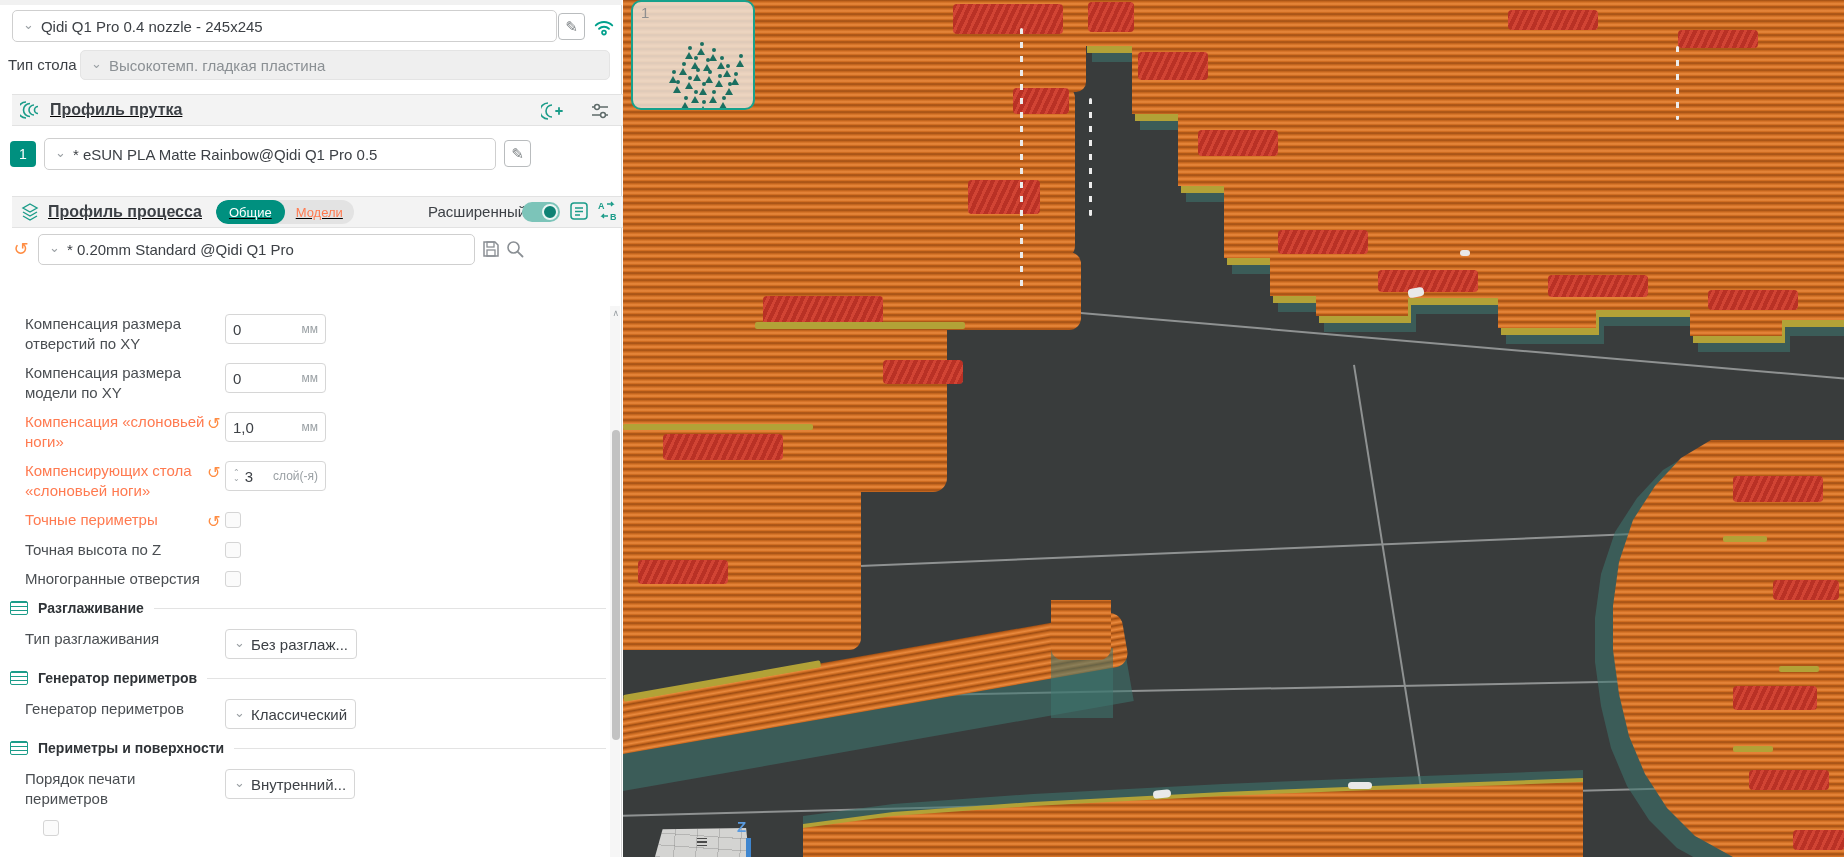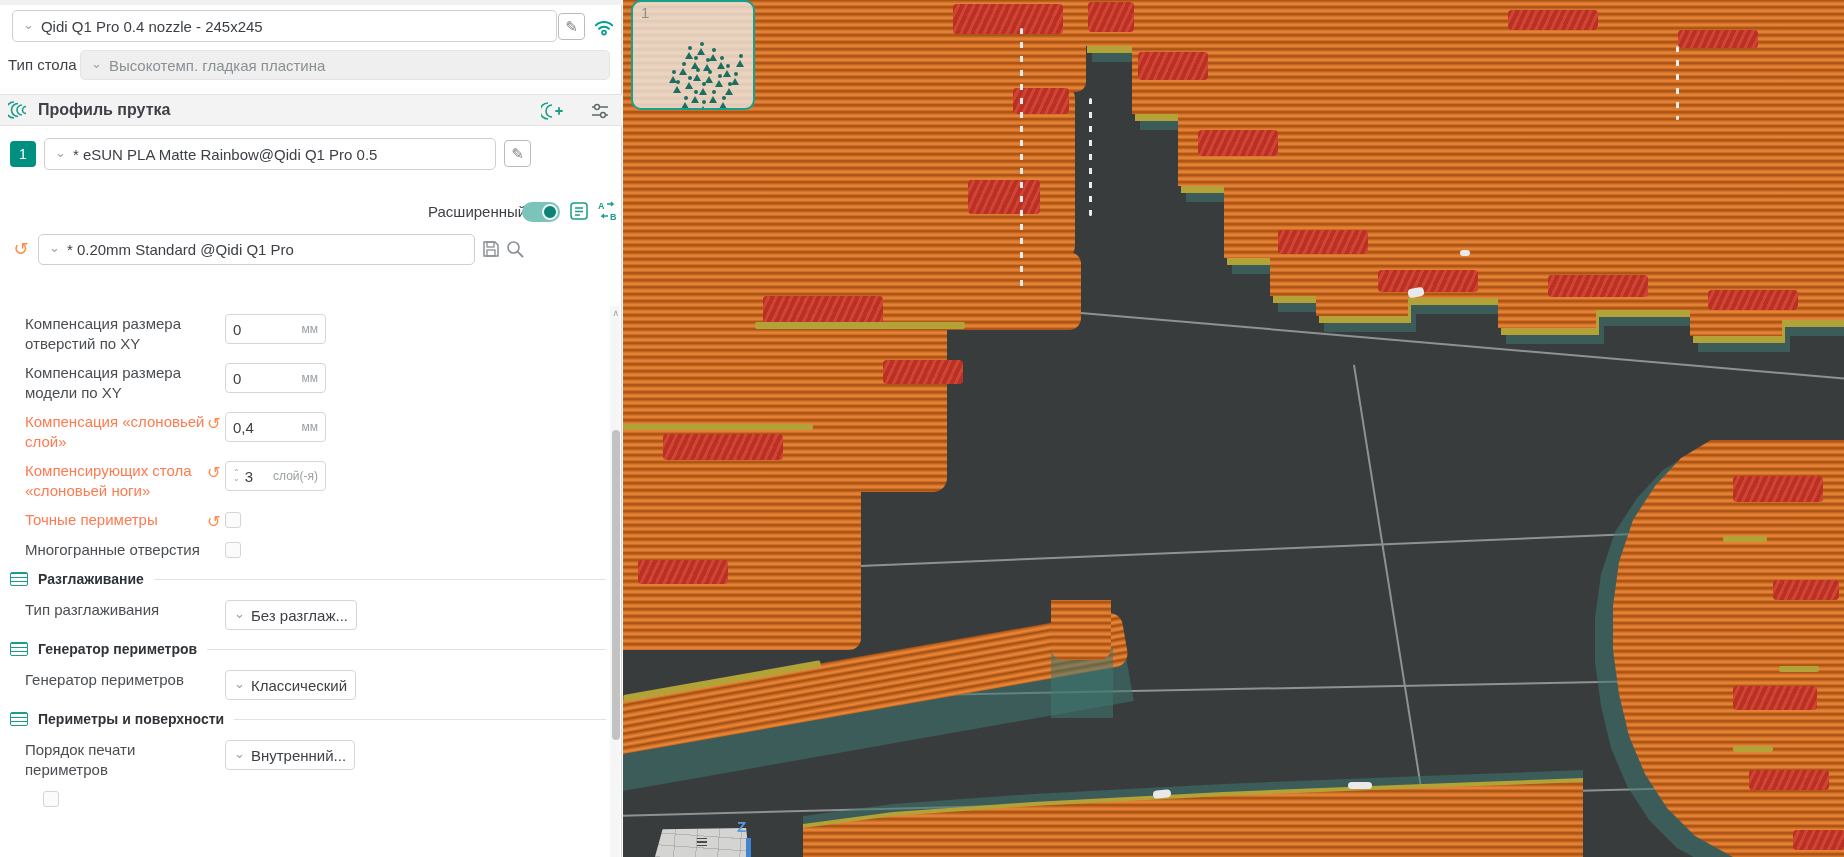--- a/index.html
+++ b/index.html
@@ -15,23 +15,23 @@
   .combo { position:absolute; display:flex; align-items:center; gap:7px; background:#fff;
     border:1px solid #cfcfcf; border-radius:5px; padding:0 10px; font-size:15px; color:#3d4146; }
   .combo .chev { color:#9aa0a4; font-size:13px; line-height:1; transform:translateY(-2px); }
   .combo.gray { background:#efefef; border:1px solid #e4e4e4; color:#8b9094; }
 
   .iconbtn { position:absolute; display:flex; align-items:center; justify-content:center; cursor:pointer; }
   .sq { border:1px solid #b9bcbe; border-radius:4px; color:#7d8285; background:#fff; }
 
   .rowlabel { position:absolute; font-size:15px; color:#3d4146; }
 
-  .band { position:absolute; left:0; width:622px; height:32px; background:#f3f3f3;
+  .band { position:absolute; left:12px; width:622px; height:32px; background:#f3f3f3;
     border-top:1px solid #e2e2e2; border-bottom:1px solid #e2e2e2;
-    display:flex; align-items:center; padding:0 8px; }
+    display:flex; align-items:center; padding:0 8px;text-decoration:underline; }
   .band .title { font-size:16px; font-weight:bold; color:#3d4146; margin-left:8px; }
 
   .slotbadge { position:absolute; width:26px; height:26px; background:#00907f; color:#fff;
     border-radius:4px; font-size:14px; display:flex; align-items:center; justify-content:center; }
 
   .pill { display:flex; align-items:center; background:#e3e3e3; border-radius:13px; margin-left:14px;
     font-size:13px; height:24px; overflow:hidden; cursor:pointer; }
   .pill .seg1 { background:#00907f; color:#fff; border-radius:13px; padding:3px 13px; height:24px;
     display:flex; align-items:center; }
   .pill .seg2 { color:#ff7a50; padding:3px 11px; }
@@ -185,20 +185,32 @@
 
     <div class="slotbadge" style="left:10px; top:141px;">1</div>
     <div class="combo" style="left:44px; top:138px; width:452px; height:32px;">
       <span class="chev">⌄</span>
       <span>* eSUN PLA Matte Rainbow@Qidi Q1 Pro 0.5</span>
     </div>
     <div class="iconbtn sq" style="left:504px; top:140px; width:27px; height:27px; font-size:15px;">
       <span>✎</span>
     </div>
 
+    <div class="band" style="top:196px;">
+      <svg width="20" height="20" viewBox="0 0 20 20">
+        <path d="M10 2 L17 6 10 10 3 6 Z" fill="none" stroke="#1b9c89" stroke-width="1.4"></path>
+        <path d="M3 10 L10 14 17 10" fill="none" stroke="#1b9c89" stroke-width="1.4"></path>
+        <path d="M3 14 L10 18 17 14" fill="none" stroke="#1b9c89" stroke-width="1.4"></path>
+      </svg>
+      <span class="title">Профиль процесса</span>
+      <span class="pill">
+        <span class="seg1">Общие</span>
+        <span class="seg2">Модели</span>
+      </span>
+    </div>
     <div class="rowlabel" style="left:428px; top:203px; font-size:15px;">Расширенный</div>
     <div class="switch" style="position:absolute; left:522px; top:202px;">
       <div class="knob"></div>
     </div>
     <div class="iconbtn" style="left:568px; top:200px; width:22px; height:22px;">
       <svg width="20" height="20" viewBox="0 0 20 20">
         <rect x="2" y="2" width="16" height="16" rx="3" fill="none" stroke="#1b9c89" stroke-width="1.5"></rect>
         <path d="M6 7 h8 M6 10.5 h8 M6 14 h5" stroke="#1b9c89" stroke-width="1.4"></path>
       </svg>
     </div>
@@ -248,25 +260,25 @@
           <div class="lab">Компенсация размера модели по XY</div>
           <div class="rslot"></div>
           <div class="ctl">
             <span class="numbox">
               <span class="val">0</span>
               <span class="unit">мм</span>
             </span>
           </div>
         </div>
         <div class="srow mod">
-          <div class="lab">Компенсация «слоновьей слой»</div>
+          <div class="lab">Компенсация «слоновьей ноги»</div>
           <div class="rslot"><span class="resetico">↺</span></div>
           <div class="ctl">
             <span class="numbox">
-              <span class="val">0,4</span>
+              <span class="val">1,0</span>
               <span class="unit">мм</span>
             </span>
           </div>
         </div>
         <div class="srow mod">
           <div class="lab">Компенсирующих стола «слоновьей ноги»</div>
           <div class="rslot"><span class="resetico">↺</span></div>
           <div class="ctl">
             <span class="numbox">
               <span class="spin">
@@ -274,20 +286,27 @@
                 <span>⌄</span>
               </span>
               <span class="val">3</span>
               <span class="unit">слой(-я)</span>
             </span>
           </div>
         </div>
         <div class="srow mod">
           <div class="lab">Точные периметры</div>
           <div class="rslot"><span class="resetico">↺</span></div>
+          <div class="ctl">
+            <span class="cbox"></span>
+          </div>
+        </div>
+        <div class="srow">
+          <div class="lab">Точная высота по Z</div>
+          <div class="rslot"></div>
           <div class="ctl">
             <span class="cbox"></span>
           </div>
         </div>
         <div class="srow">
           <div class="lab">Многогранные отверстия</div>
           <div class="rslot"></div>
           <div class="ctl">
             <span class="cbox"></span>
           </div>

